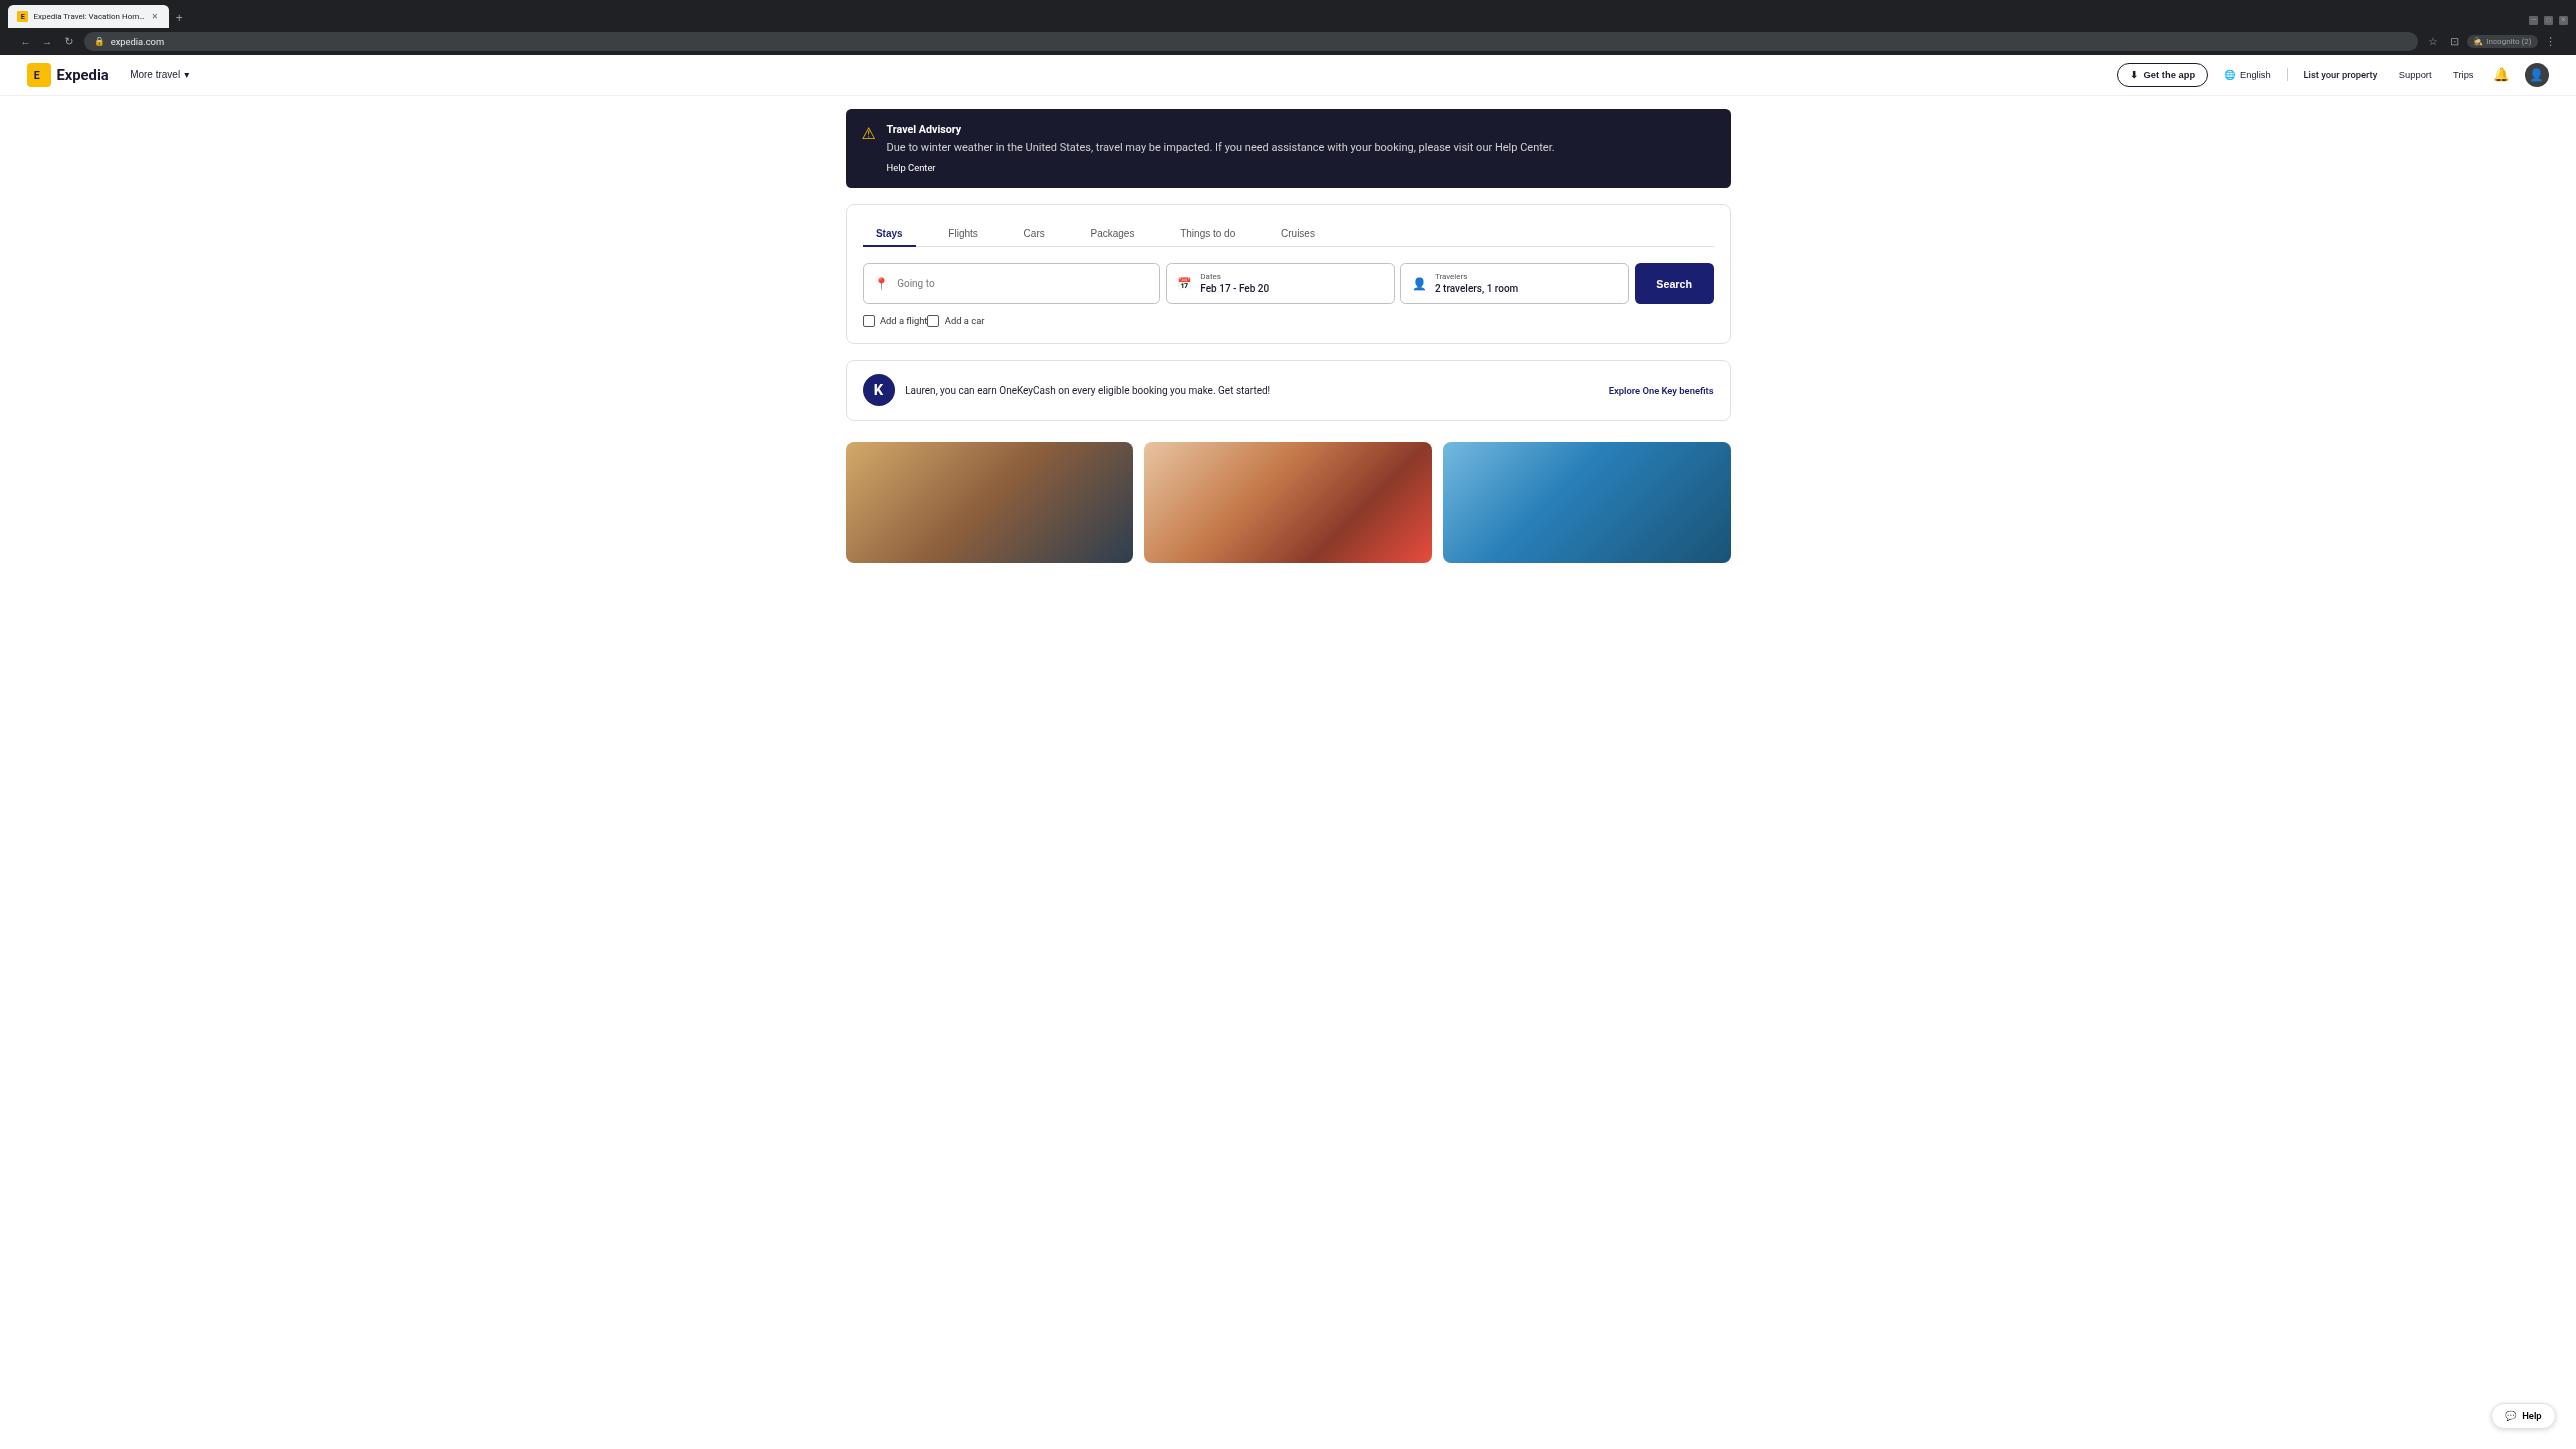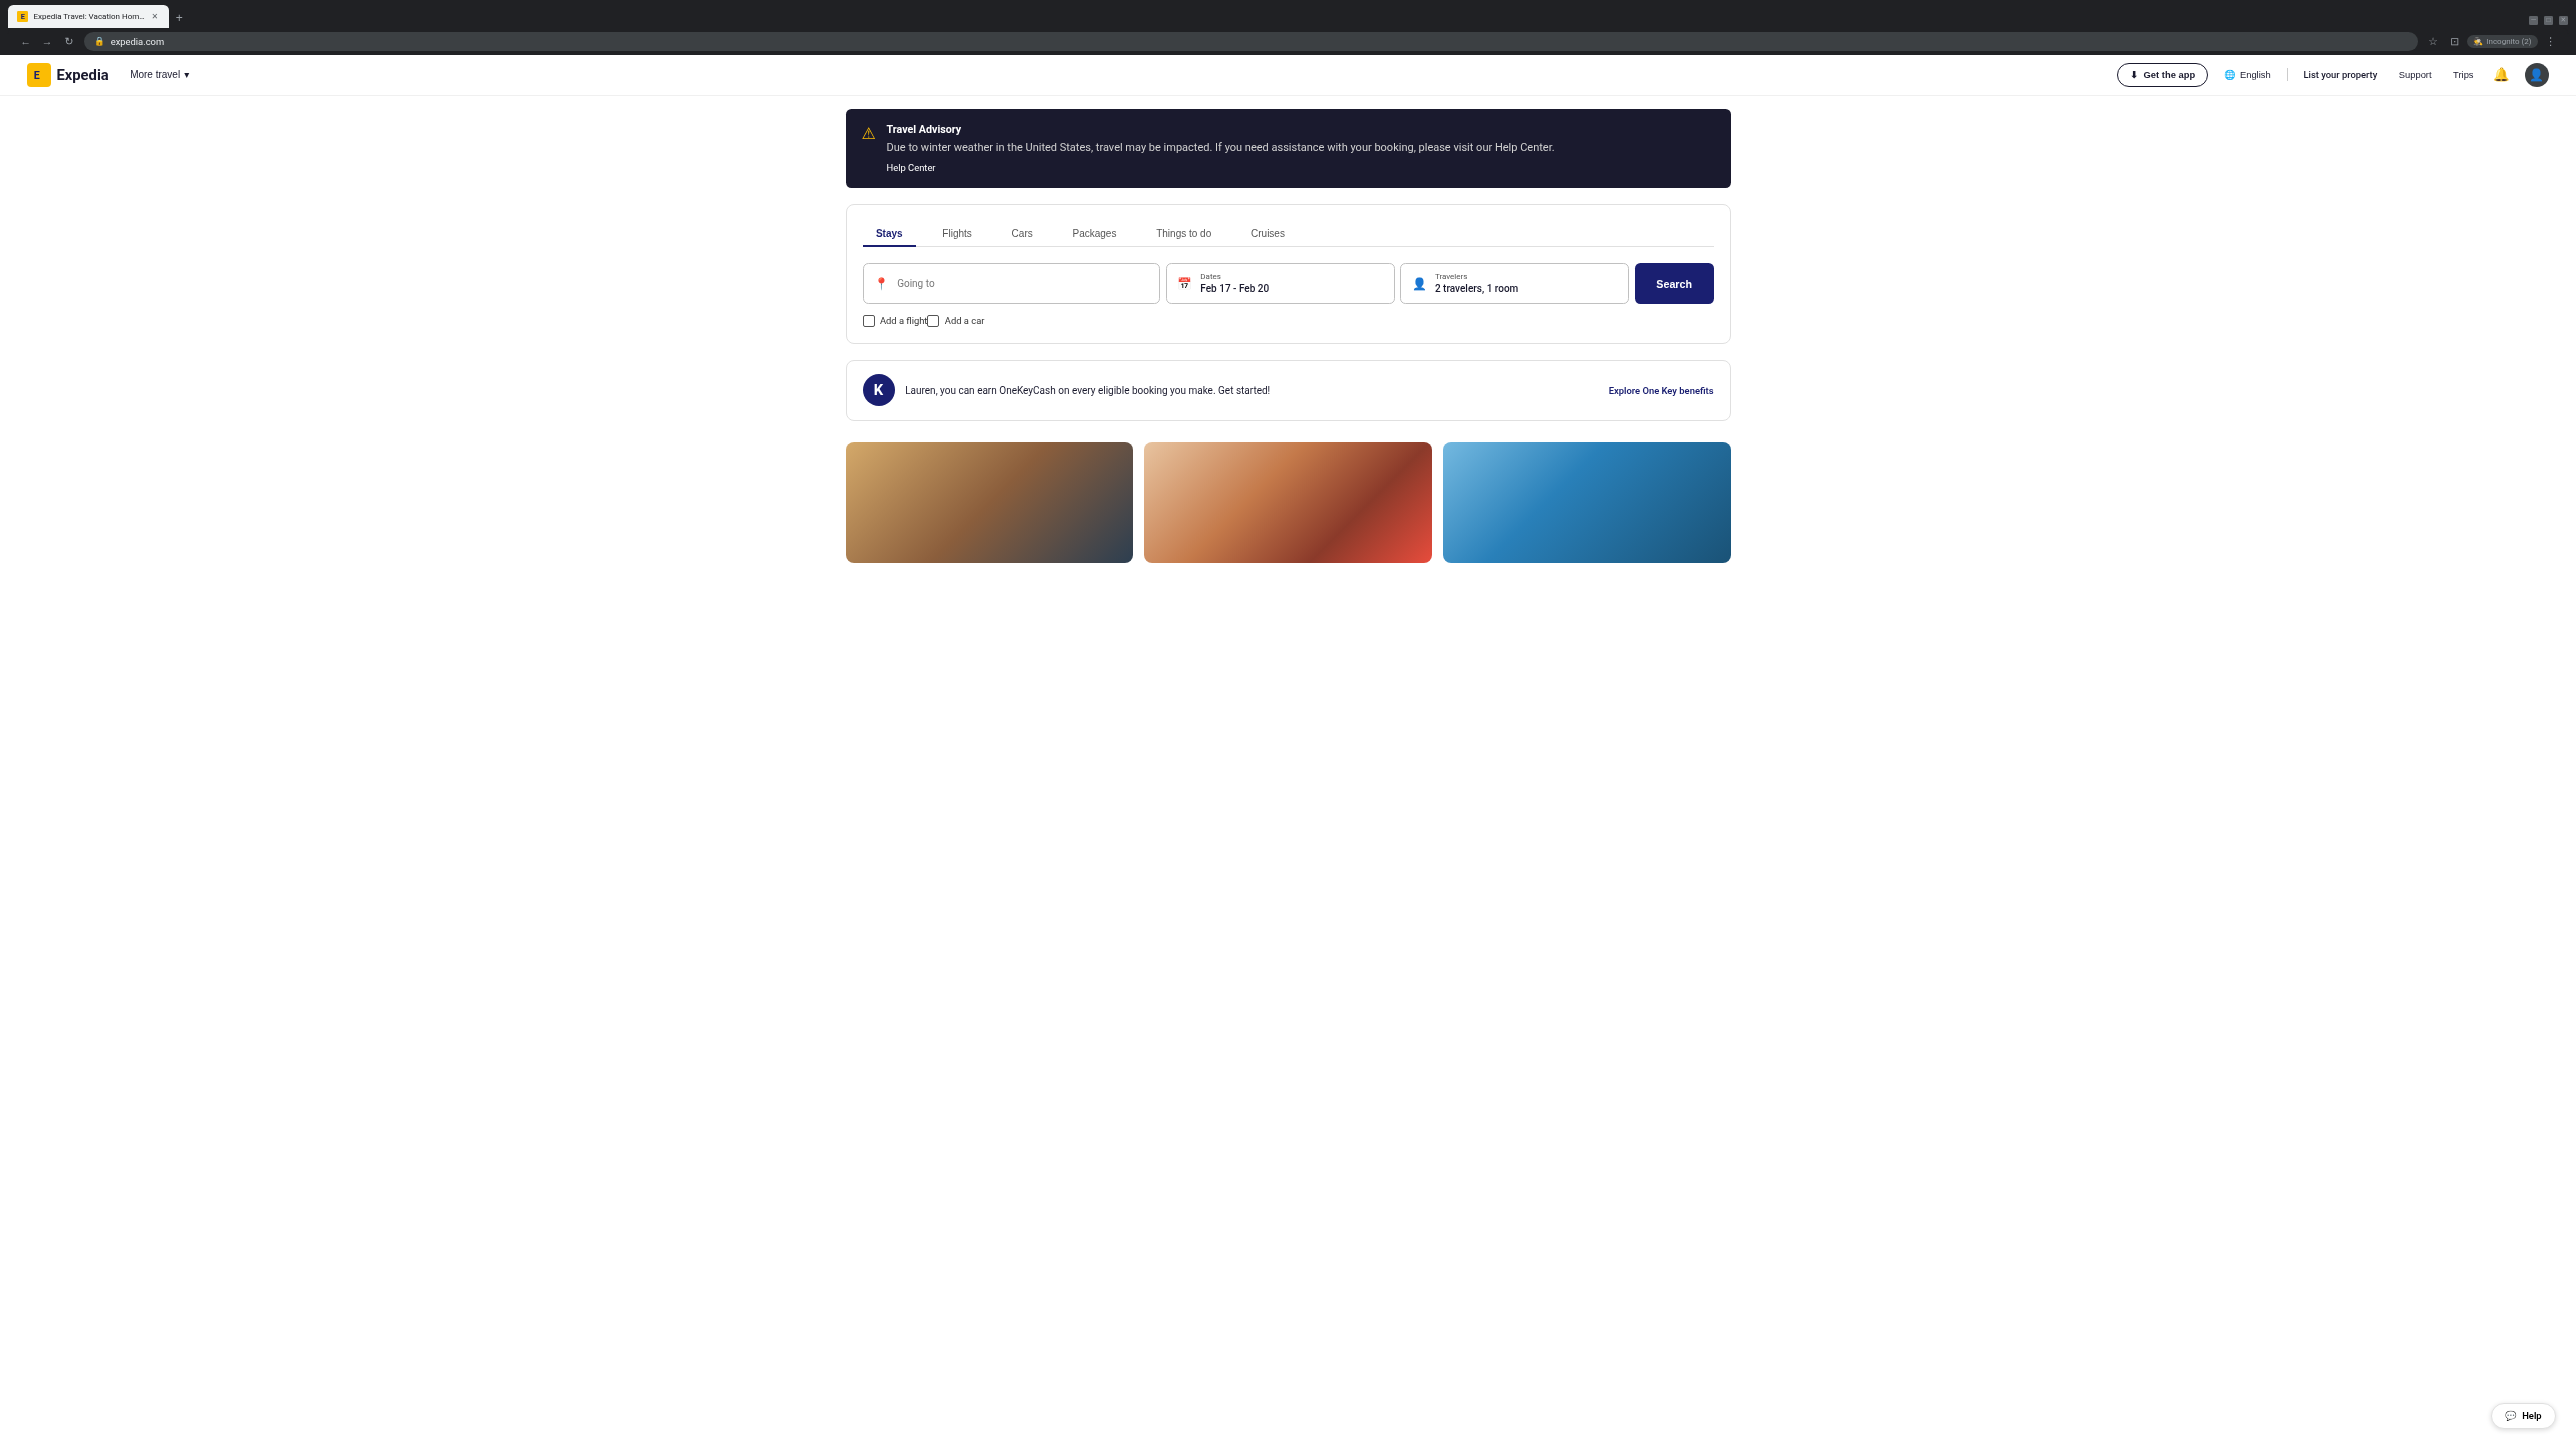--- a/index.html
+++ b/index.html
@@ -340,21 +340,21 @@
     
     .search-card {
       background: white;
       border: 0.7px solid #e0e0e0;
       border-radius: 8px;
       padding: 16px;
       margin-bottom: 16px;
     }
     .search-tabs {
       display: flex;
-      gap: 13px;
+      gap: 19px;
       margin-bottom: 16px;
       border-bottom: 1.3px solid #e0e0e0;
     }
     .search-tab {
       background: none;
       border: none;
       padding: 6.7px 13.4px;
       font-size: 10px;
       cursor: pointer;
       color: #555;

